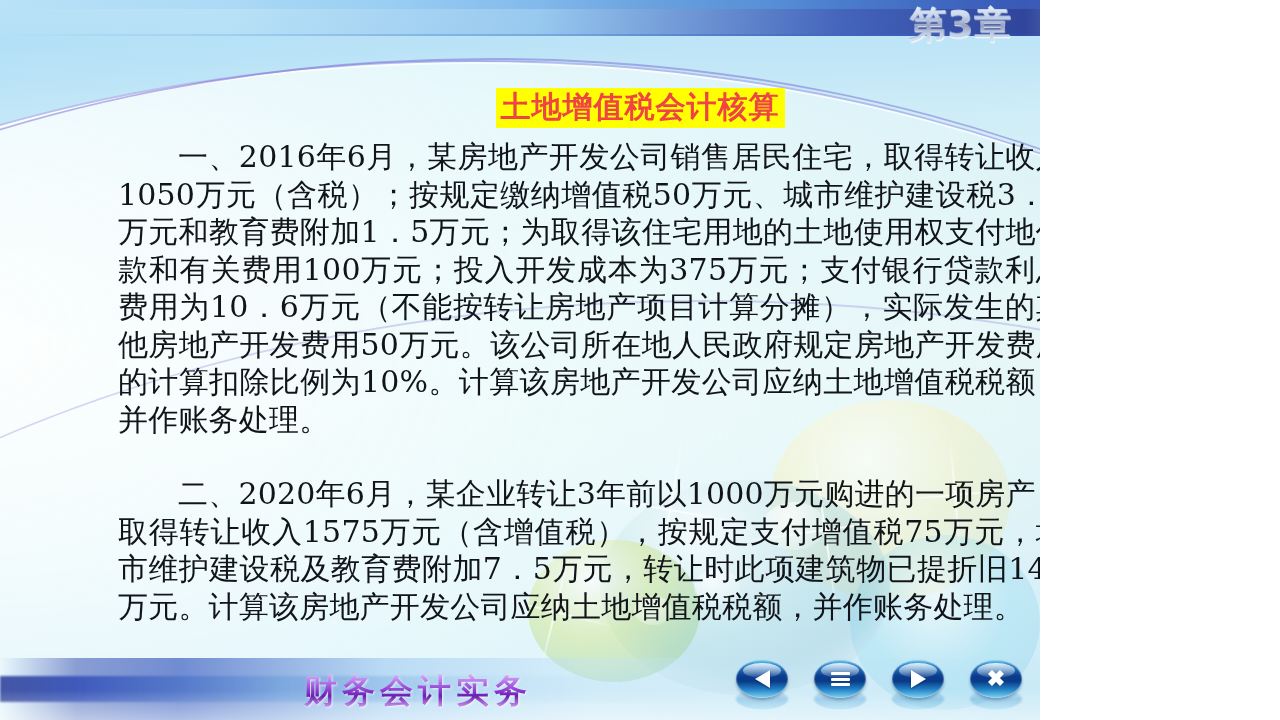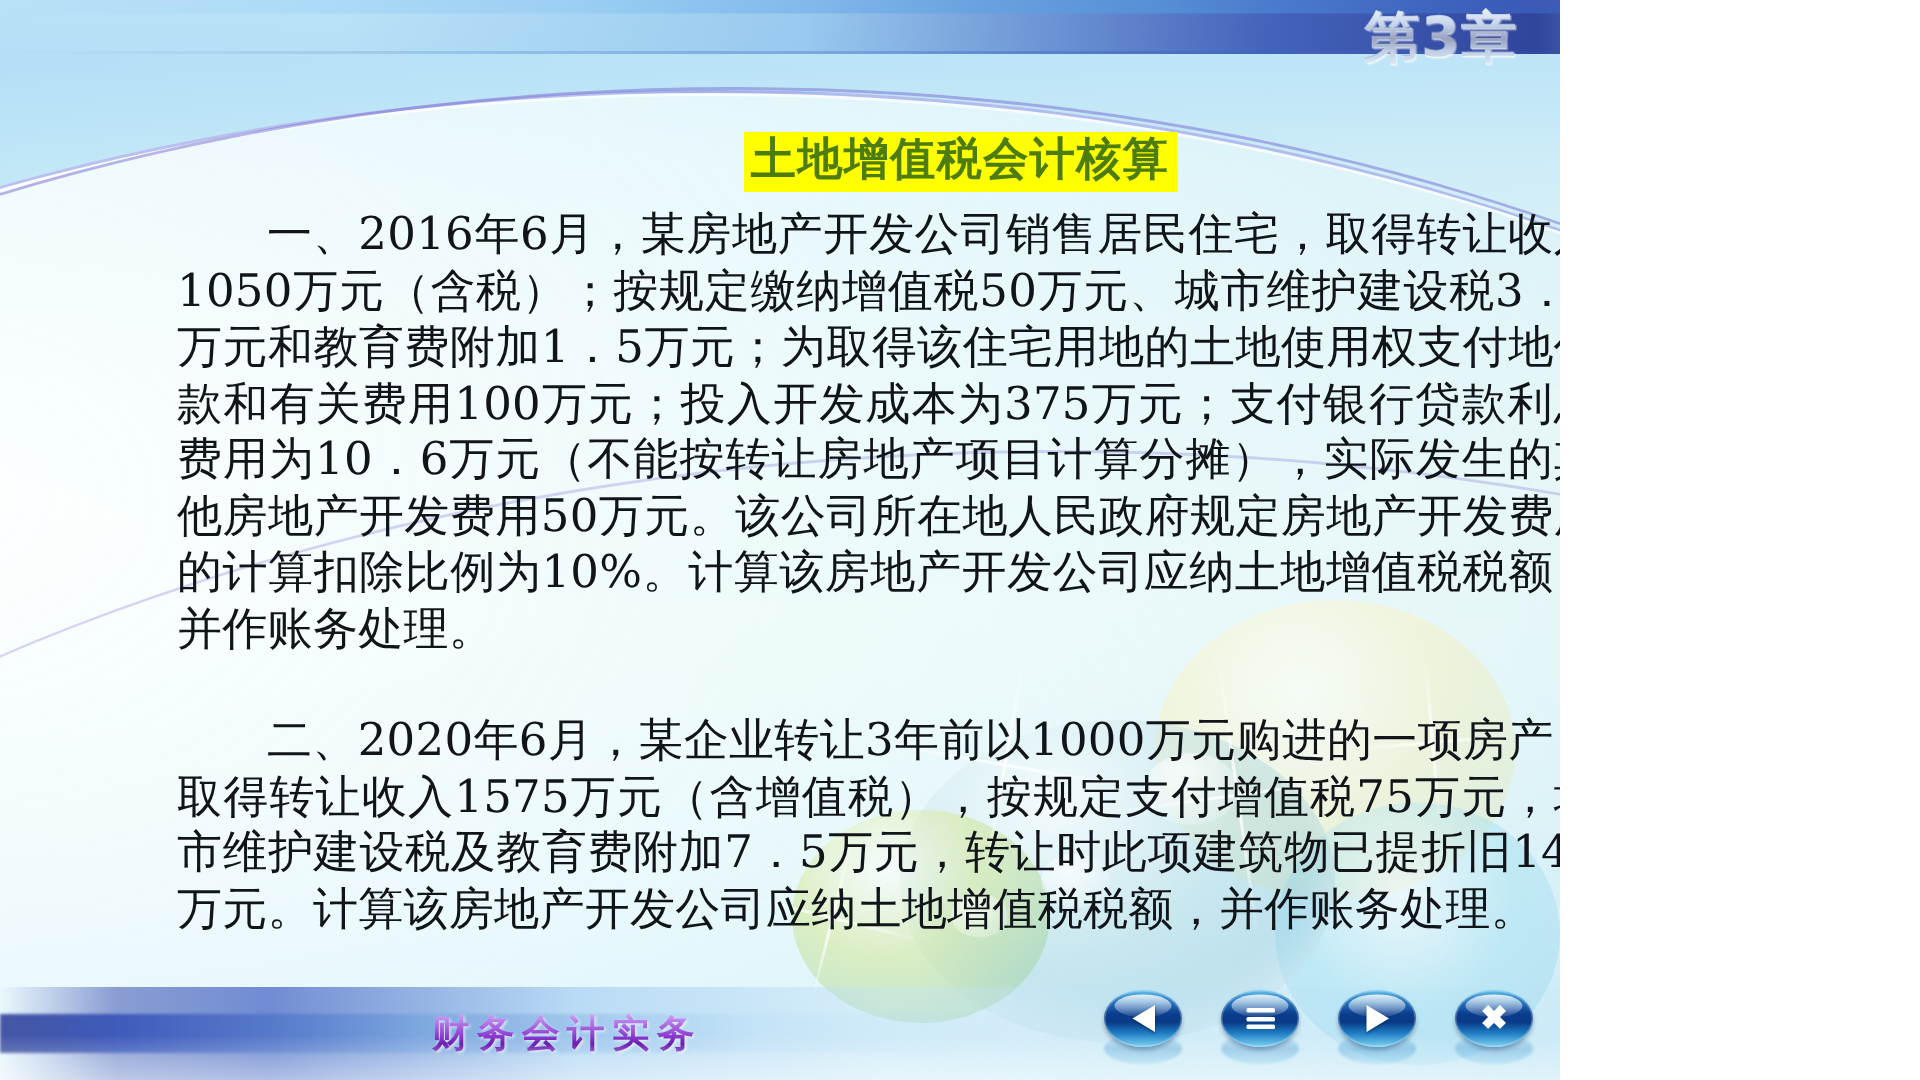--- a/index.html
+++ b/index.html
@@ -222,21 +222,21 @@
   
   #slide-title {
     position: absolute;
     left: 0; top: 88px;
     width: 1280px;
     text-align: center;
   }
   #slide-title span {
     display: inline-block;
     background: #ffff00;
-    color: #4d7c0f;
+    color: #ef4444;
     font-family: "DejaVu Serif", "Liberation Serif", serif;
     font-size: 30px;
     font-weight: bold;
     line-height: 36px;
     padding: 1px 5px 3px 5px;
     letter-spacing: 1px;
   }
 
   
   #body-text {
@@ -250,23 +250,23 @@
     text-align: justify;
     text-justify: inter-character;
     letter-spacing: .2px;
   }
   #body-text p { margin: 0; text-indent: 2em; }
   #body-text p.gap { margin-top: 37px; }
 
   
   #footer-brand {
     position: absolute;
-    left: 288px; bottom: 8px;
-    font-family: Liberation Mono, monospace;
-    font-size: 25px;
+    left: 304px; bottom: 8px;
+    font-family: Liberation Serif, serif;
+    font-size: 33px;
     font-weight: bold;
     letter-spacing: 5px;
     line-height: 42px;
     background: linear-gradient(180deg, #f2d8ff 0%, #c58ff0 20%, #8e3fd0 48%, #6b1fae 62%, #b57ae0 82%, #f0d8ff 100%);
     -webkit-background-clip: text;
     background-clip: text;
     color: transparent;
     filter: drop-shadow(1px 1px 1px rgba(255,255,255,.7));
   }
 

